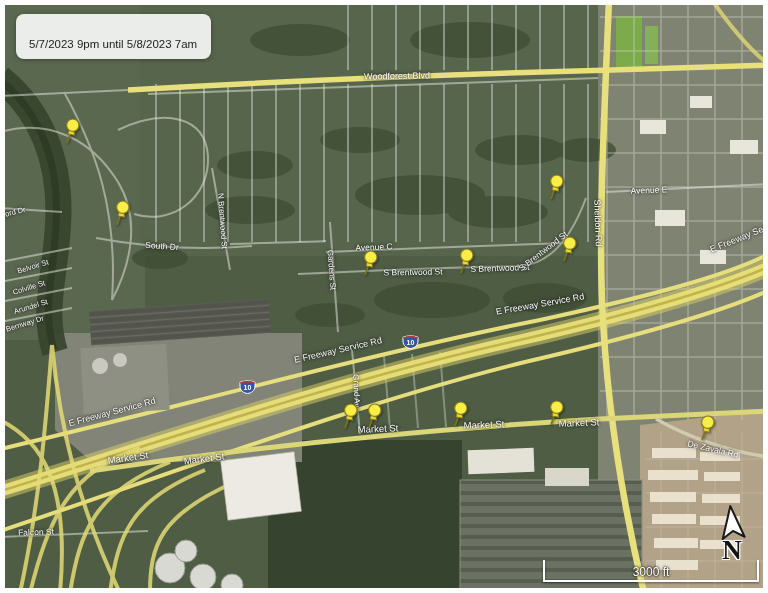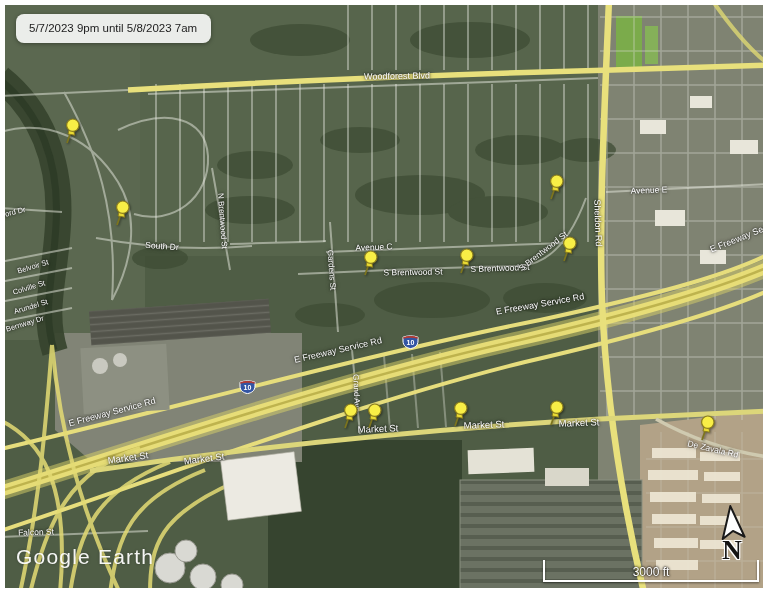--- a/index.html
+++ b/index.html
@@ -9,21 +9,21 @@
   .layer{position:absolute;left:0;top:0;width:768px;height:593px;pointer-events:none;}
   .street-label{position:absolute;color:#fff;white-space:nowrap;
       text-shadow:0 0 2px rgba(0,0,0,.9),0 0 4px rgba(0,0,0,.55);
       font-size:9px;line-height:10px;}
   .shield{position:absolute;}
   .pin{position:absolute;filter:drop-shadow(1px 1px 1px rgba(0,0,0,.45));pointer-events:auto;cursor:pointer;}
   .title-box{position:absolute;left:16px;top:14px;display:inline-block;
       background:rgba(255,255,255,.88);border-radius:8px;padding:8px 14px 9px 13px;
       box-shadow:0 1px 4px rgba(0,0,0,.35);z-index:40;}
   .title-box .t{font-size:17px;font-weight:bold;color:#0d0d0d;white-space:nowrap;letter-spacing:.2px;}
-  .title-box .s{font-size:11.5px;color:#1c1c1c;margin-top:0;white-space:nowrap;}
+  .title-box .s{font-size:11.5px;color:#1c1c1c;margin-top:16px;white-space:nowrap;}
   .watermark{position:absolute;left:16px;top:545px;z-index:40;color:rgba(255,255,255,.94);
       font-size:21px;letter-spacing:1.2px;text-shadow:0 0 3px rgba(0,0,0,.3);}
   .scalebar{position:absolute;left:543px;top:559px;width:216px;height:24px;z-index:40;}
   .scalebar .bar{position:absolute;left:0;right:0;bottom:1px;height:20px;
       border-left:2px solid #fff;border-right:2px solid #fff;border-bottom:2px solid #fff;
       filter:drop-shadow(0 1px 1px rgba(0,0,0,.5));}
   .scalebar .lbl{position:absolute;left:0;right:0;bottom:4px;text-align:center;color:#fff;
       font-size:12px;text-shadow:0 0 2px #000,0 0 3px #000;}
   .compass{position:absolute;left:708px;top:504px;width:48px;z-index:40;text-align:center;}
   .compass .n{font-family:"Liberation Serif",serif;font-size:27px;font-weight:bold;color:#141414;
@@ -271,21 +271,20 @@
           <line x1="6" y1="25" x2="9.5" y2="15" stroke="#7c741e" stroke-width="1.8"></line>
           <polygon points="7,16 13.8,17.2 12.2,10.5 8.6,10" fill="#e9da33" stroke="#8a7d1f" stroke-width="1"></polygon>
           <circle cx="11.8" cy="7.2" r="6.2" fill="#f8ee46" stroke="#8a7d1f" stroke-width="1.2"></circle>
         </svg></div>
     </div>
 
   <div class="title-box">
     <div class="s">5/7/2023 9pm until 5/8/2023 7am</div>
   </div>
 
-  <div class="watermark">Google Earth</div>
 
   <div class="scalebar">
     <div class="bar"></div>
     <div class="lbl">3000 ft</div>
   </div>
 
   <div class="compass">
     <svg width="44" height="38" viewBox="0 0 44 38">
       <polygon points="22,2 33,34 22,27 11,34" fill="#ffffff" stroke="#1a1a1a" stroke-width="2" stroke-linejoin="round" transform="rotate(-6 22 18)"></polygon>
     </svg>

